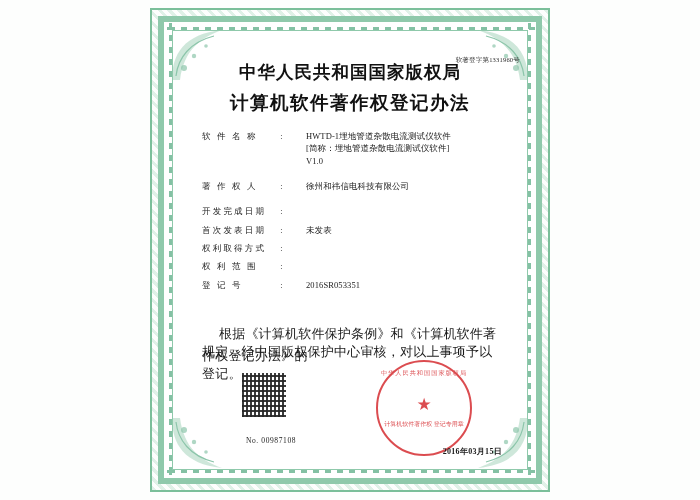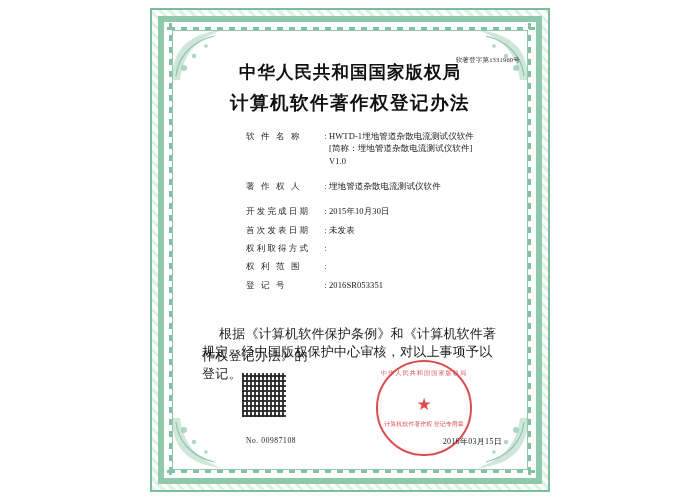--- a/index.html
+++ b/index.html
@@ -152,31 +152,30 @@
     margin-bottom: 6px;
     font-size: 8.5px;
     color: #1a1a1a;
     line-height: 1.45;
   }
   .field-label {
     width: 76px;
     flex: 0 0 76px;
     letter-spacing: 2.2px;
     white-space: nowrap;
-    margin-left: 44px;
   }
   .field-colon {
     flex: 0 0 7px;
     text-align: center;
   }
   .field-value {
     flex: 1 1 auto;
     letter-spacing: 0.1px;
   }
-  .field-value .vline { display: block; }
+  .field-value .vline { display: block; margin-left: 21px; }
 
   .spacer-row { height: 7px; }
 
   .para {
     position: absolute;
     left: 22px;
     width: 300px;
     font-size: 13px;
     color: #1a1a1a;
     line-height: 1.7;
@@ -238,24 +237,25 @@
   .footer-no {
     position: absolute;
     left: 22px; top: 398px;
     font-size: 7.5px;
     color: #1a1a1a;
     letter-spacing: 0.6px;
     margin-left: 44px;
   }
   .footer-date {
     position: absolute;
-    right: 18px; top: 398px;
+    right: 18px; top: 408px;
     font-size: 8px;
     color: #1a1a1a;
     letter-spacing: 0.3px;
+    font-weight: bold;
   }
 </style>
 </head>
 <body>
 
 <div id="certificate">
 
   <div class="page-tint"></div>
 
   <div class="border-outer"></div>
@@ -329,32 +329,29 @@
           <span class="vline">V1.0</span>
         </div>
       </div>
 
       <div class="spacer-row"></div>
 
       <div class="field-row">
         <div class="field-label">著 作 权 人</div>
         <div class="field-colon">:</div>
         <div class="field-value">
-          <span class="vline">埋地管道杂散电流测试仪软件</span>
+          <span class="vline">徐州和祎信电科技有限公司</span>
         </div>
       </div>
 
       <div class="spacer-row"></div>
 
       <div class="field-row">
         <div class="field-label">开发完成日期</div>
         <div class="field-colon">:</div>
-        <div class="field-value">
-          <span class="vline">2015年10月30日</span>
-        </div>
       </div>
 
       <div class="field-row">
         <div class="field-label">首次发表日期</div>
         <div class="field-colon">:</div>
         <div class="field-value">
           <span class="vline">未发表</span>
         </div>
       </div>
 

